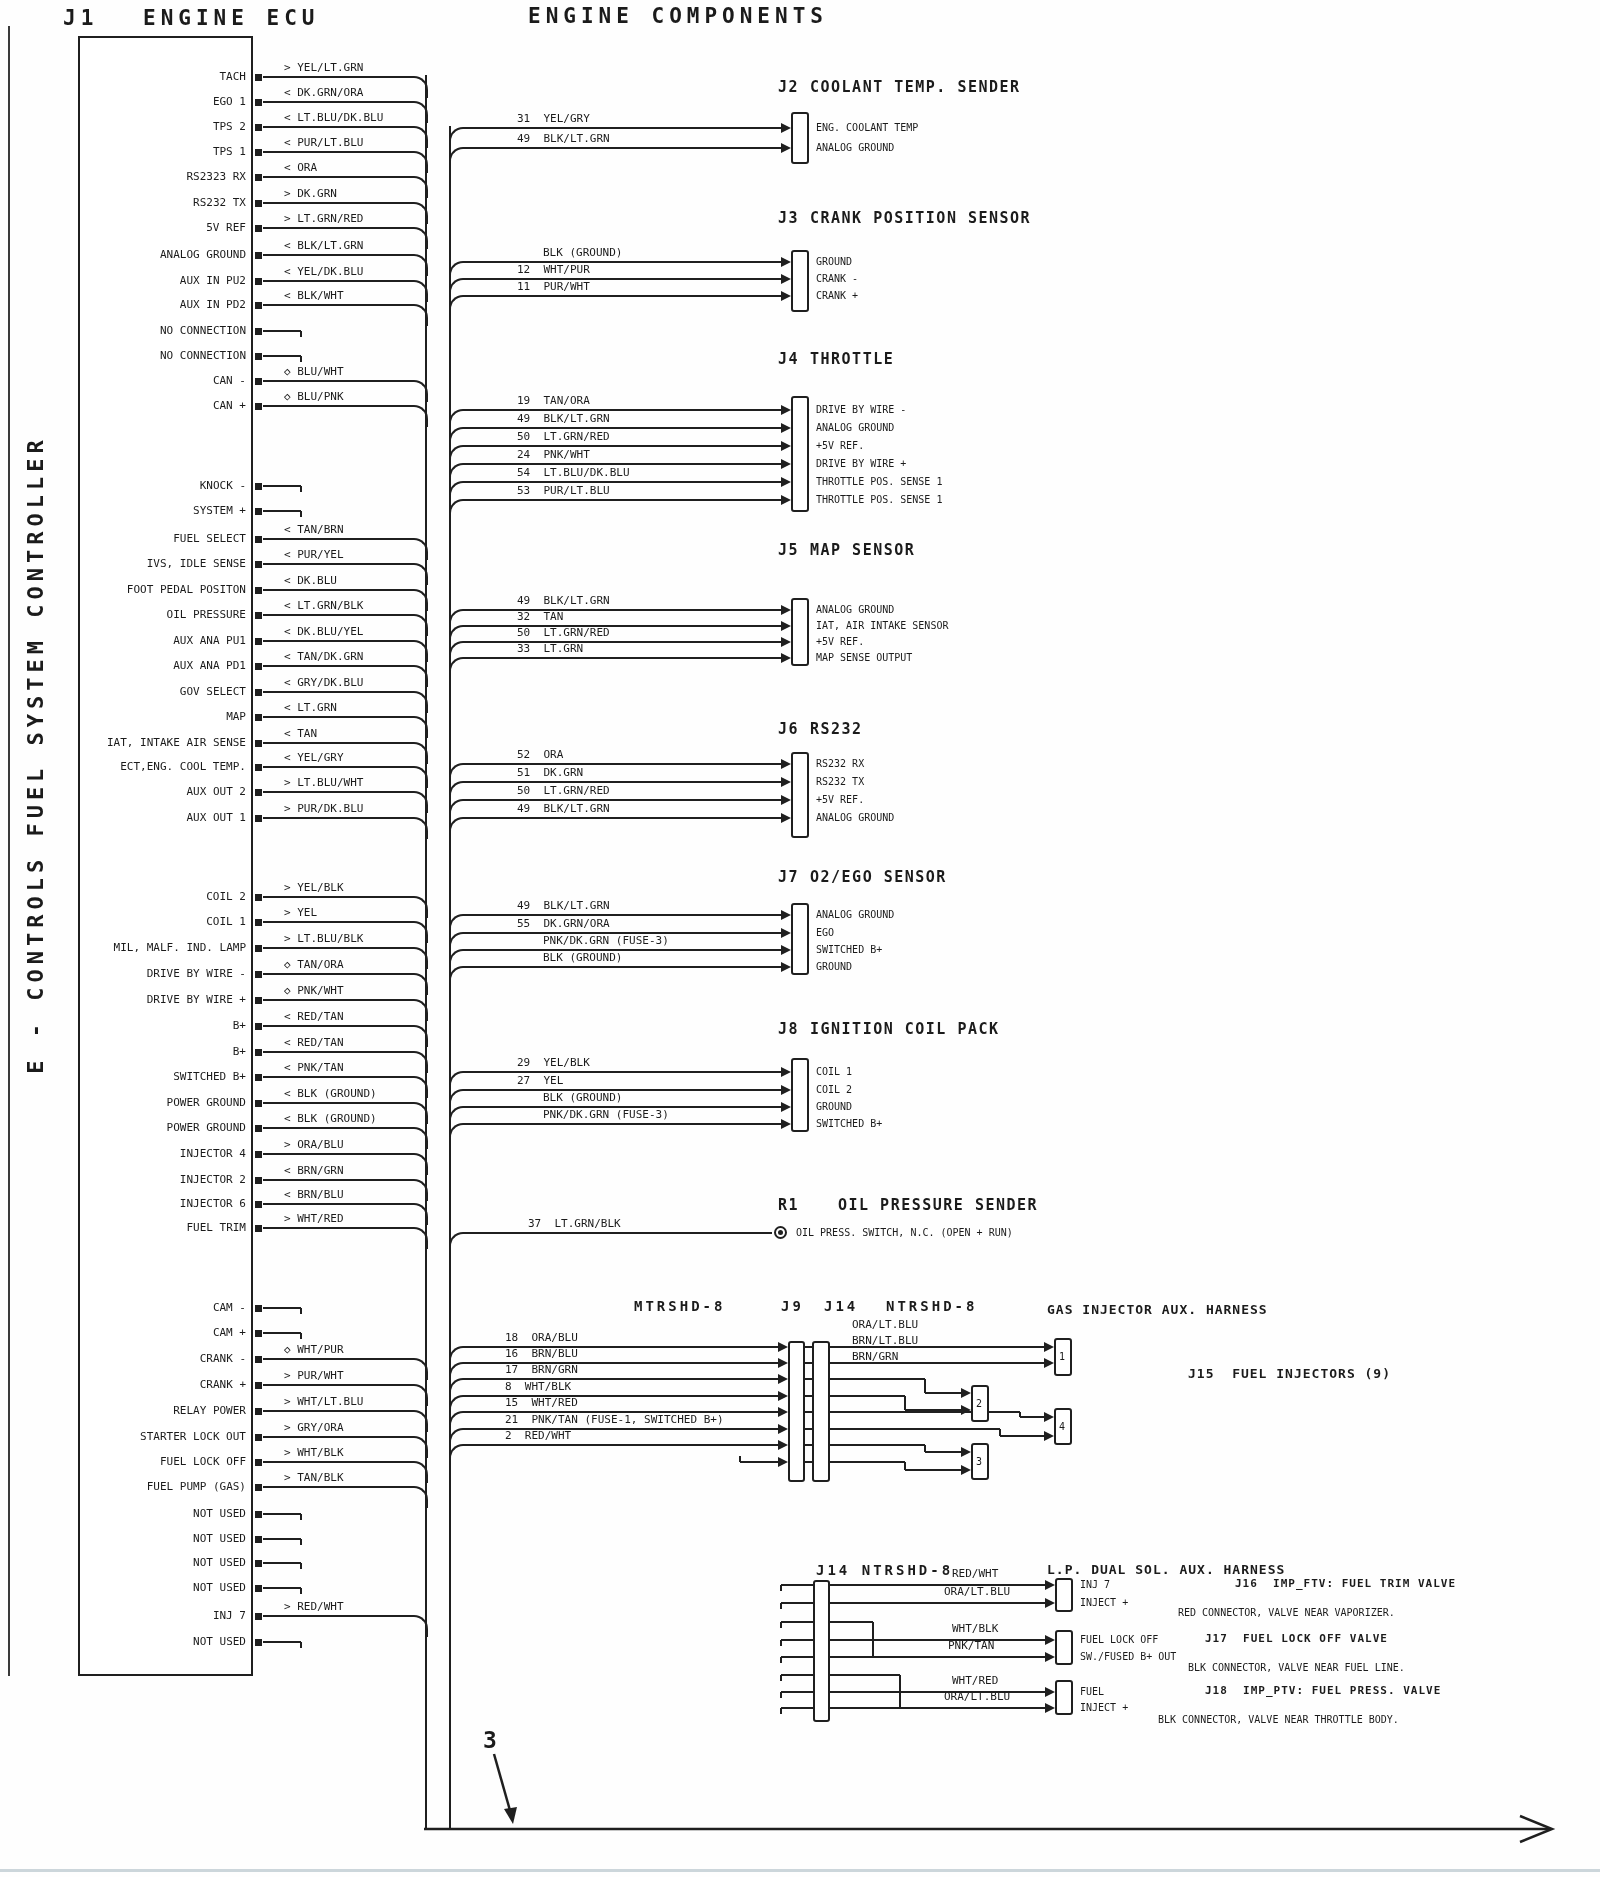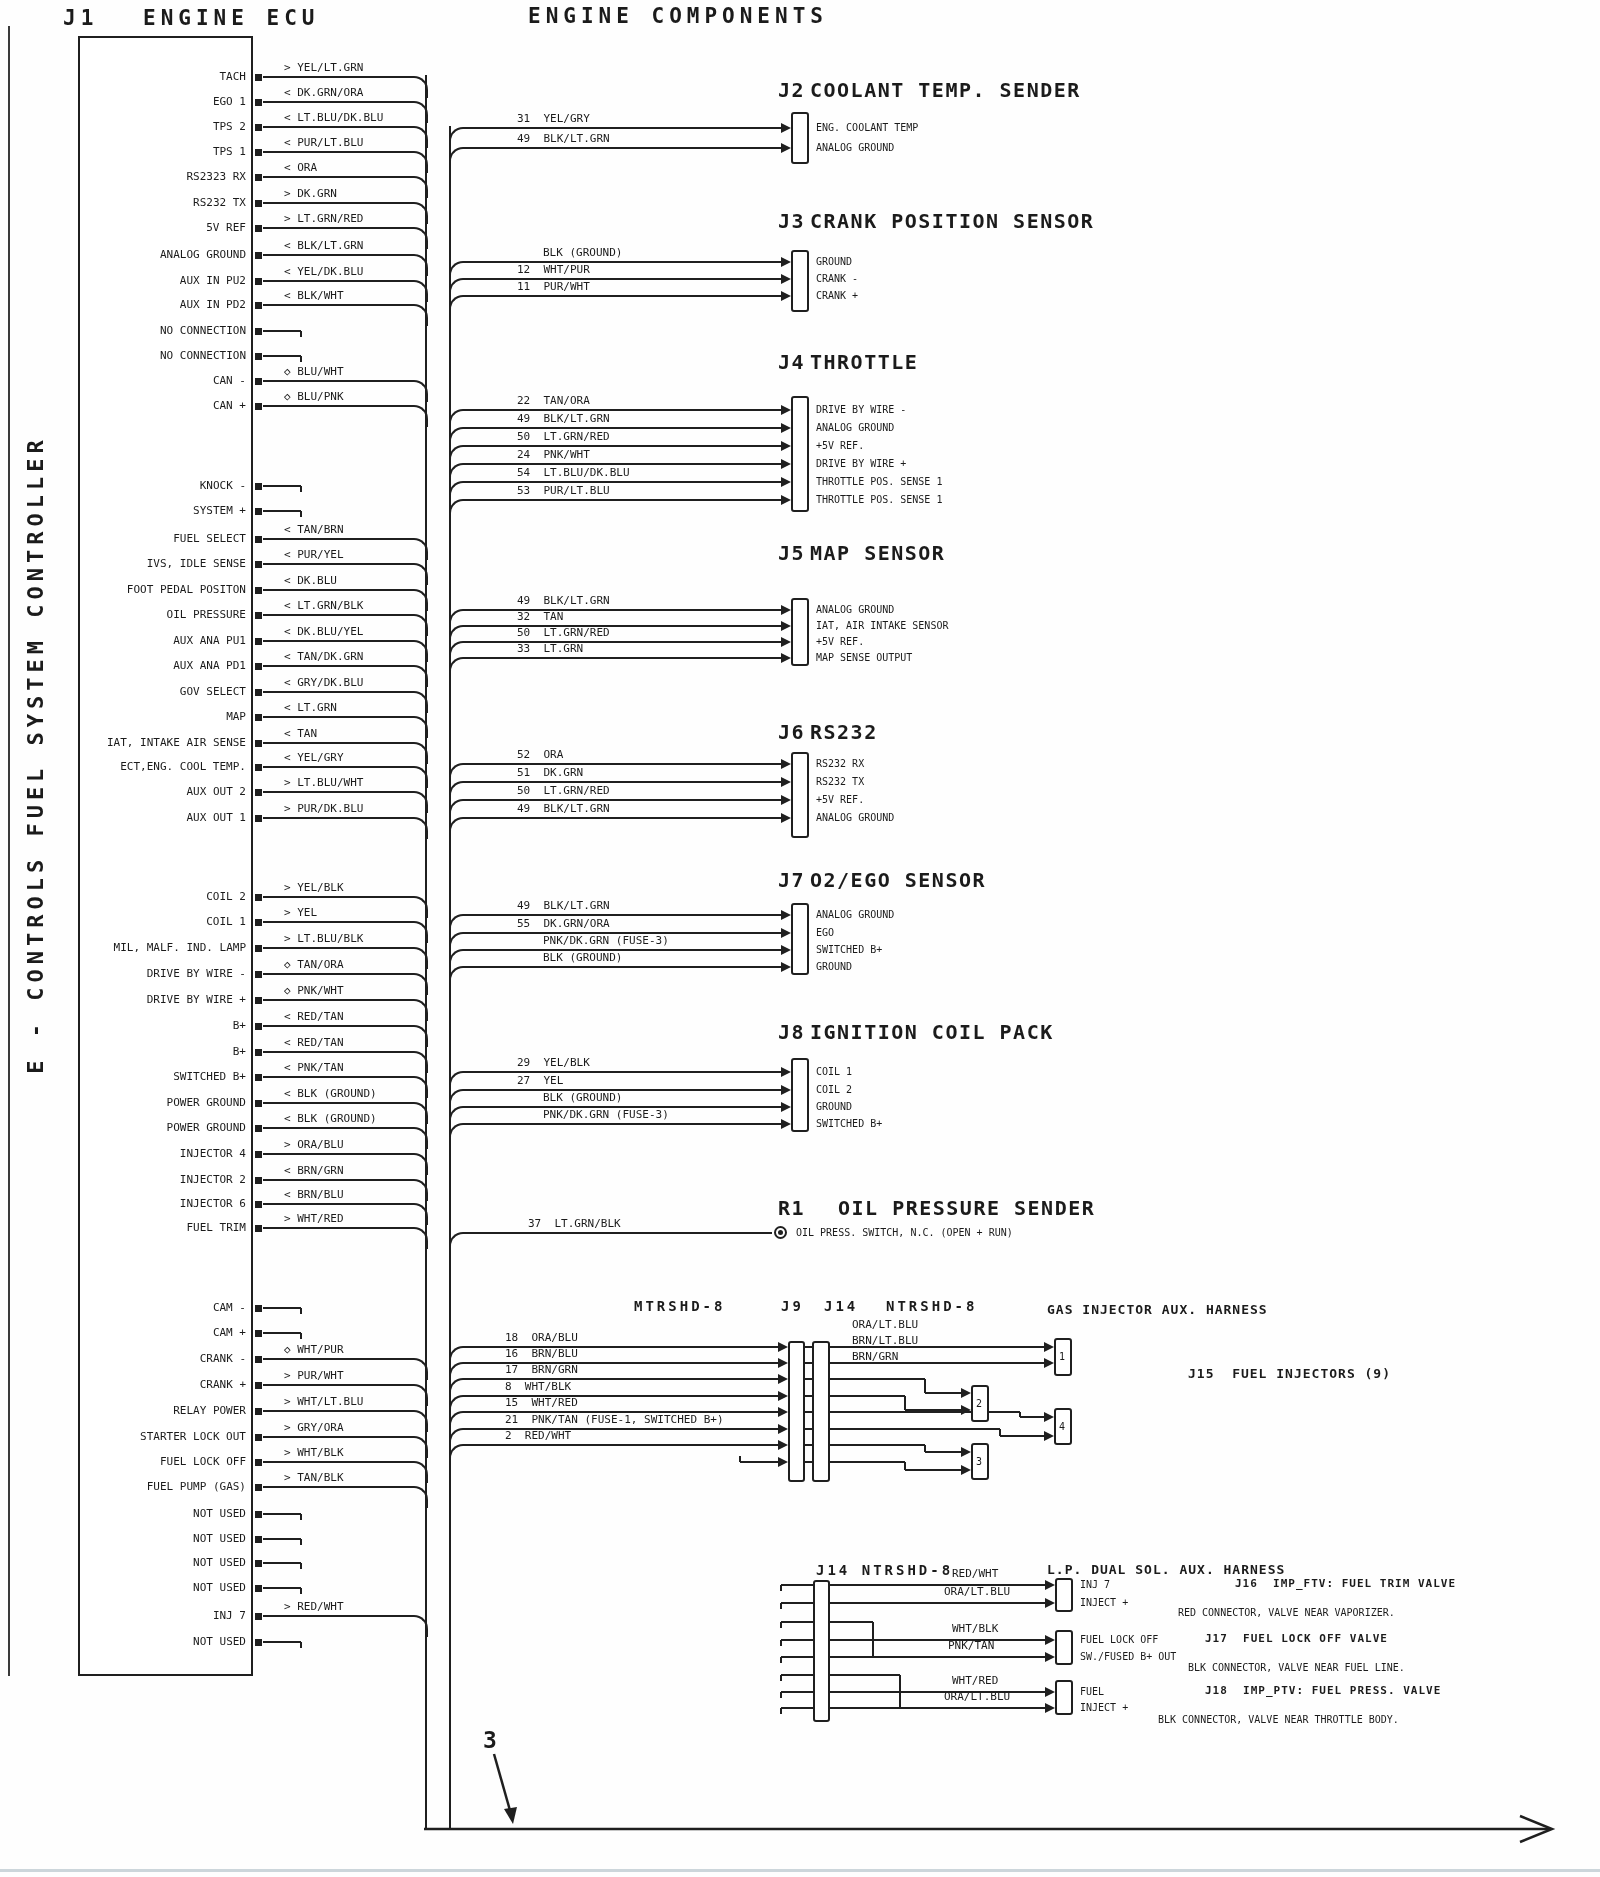--- a/index.html
+++ b/index.html
@@ -12,21 +12,21 @@
             border-top-right-radius:14px;height:20px;}
   .corner-l{position:absolute;border-top:2px solid #1f1f1f;border-left:2px solid #1f1f1f;
             border-top-left-radius:14px;height:20px;}
   .box{position:absolute;border:2px solid #1f1f1f;background:#fff;box-sizing:border-box;border-radius:3px;}
   .sq{position:absolute;width:7px;height:7px;background:#1f1f1f;}
   .tri{position:absolute;width:0;height:0;border-left:10px solid #1f1f1f;
        border-top:5px solid transparent;border-bottom:5px solid transparent;}
   .lbl{position:absolute;font-size:11px;line-height:13px;white-space:pre;}
   .pinlbl{position:absolute;font-size:11px;line-height:13px;white-space:pre;text-align:right;}
   .complbl{position:absolute;font-size:10px;line-height:12px;white-space:pre;}
-  .chdr{position:absolute;font-size:20px;letter-spacing:1.5px;white-space:pre;font-weight:bold;}
+  .chdr{position:absolute;font-size:15px;letter-spacing:1.5px;white-space:pre;font-weight:bold;}
   .bighdr{position:absolute;font-size:21px;letter-spacing:5px;white-space:pre;font-weight:bold;}
   .mhdr{position:absolute;font-size:14px;letter-spacing:3px;white-space:pre;font-weight:bold;}
   .shdr{position:absolute;font-size:13px;letter-spacing:1px;white-space:pre;font-weight:bold;}
   .desc1{position:absolute;font-size:11px;letter-spacing:1px;white-space:pre;font-weight:bold;}
   .desc2{position:absolute;font-size:10px;white-space:pre;}
   .vtitle{position:absolute;left:-287px;top:742px;width:645px;text-align:center;
           transform:rotate(-90deg);font-size:22px;letter-spacing:5px;white-space:pre;font-weight:bold;}
   .callout{position:absolute;font-size:23px;font-weight:bold;}
   .injnum{position:absolute;font-size:10px;text-align:center;}
   .circ-o{position:absolute;width:13px;height:13px;border:2px solid #1f1f1f;border-radius:50%;box-sizing:border-box;}
@@ -350,21 +350,21 @@
       <div class="hline" style="left: 468px; top: 295px; width: 313px;"></div>
       <div class="tri" style="left: 781px; top: 291px;"></div>
       <div class="lbl" style="left: 517px; top: 280px;">11  PUR/WHT</div>
       <div class="complbl" style="left: 816px; top: 290px;">CRANK +</div>
       <div class="chdr" style="left: 778px; top: 350px; text-align: right;">J4</div>
       <div class="chdr" style="left: 810px; top: 350px;">THROTTLE</div>
       <div class="box" style="left: 791px; top: 396px; width: 18px; height: 116px;"></div>
       <div class="corner-l" style="left: 449px; top: 409px; width: 18px;"></div>
       <div class="hline" style="left: 468px; top: 409px; width: 313px;"></div>
       <div class="tri" style="left: 781px; top: 405px;"></div>
-      <div class="lbl" style="left: 517px; top: 394px;">22  TAN/ORA</div>
+      <div class="lbl" style="left: 517px; top: 394px;">19  TAN/ORA</div>
       <div class="complbl" style="left: 816px; top: 404px;">DRIVE BY WIRE -</div>
       <div class="corner-l" style="left: 449px; top: 427px; width: 18px;"></div>
       <div class="hline" style="left: 468px; top: 427px; width: 313px;"></div>
       <div class="tri" style="left: 781px; top: 423px;"></div>
       <div class="lbl" style="left: 517px; top: 412px;">49  BLK/LT.GRN</div>
       <div class="complbl" style="left: 816px; top: 422px;">ANALOG GROUND</div>
       <div class="corner-l" style="left: 449px; top: 445px; width: 18px;"></div>
       <div class="hline" style="left: 468px; top: 445px; width: 313px;"></div>
       <div class="tri" style="left: 781px; top: 441px;"></div>
       <div class="lbl" style="left: 517px; top: 430px;">50  LT.GRN/RED</div>

